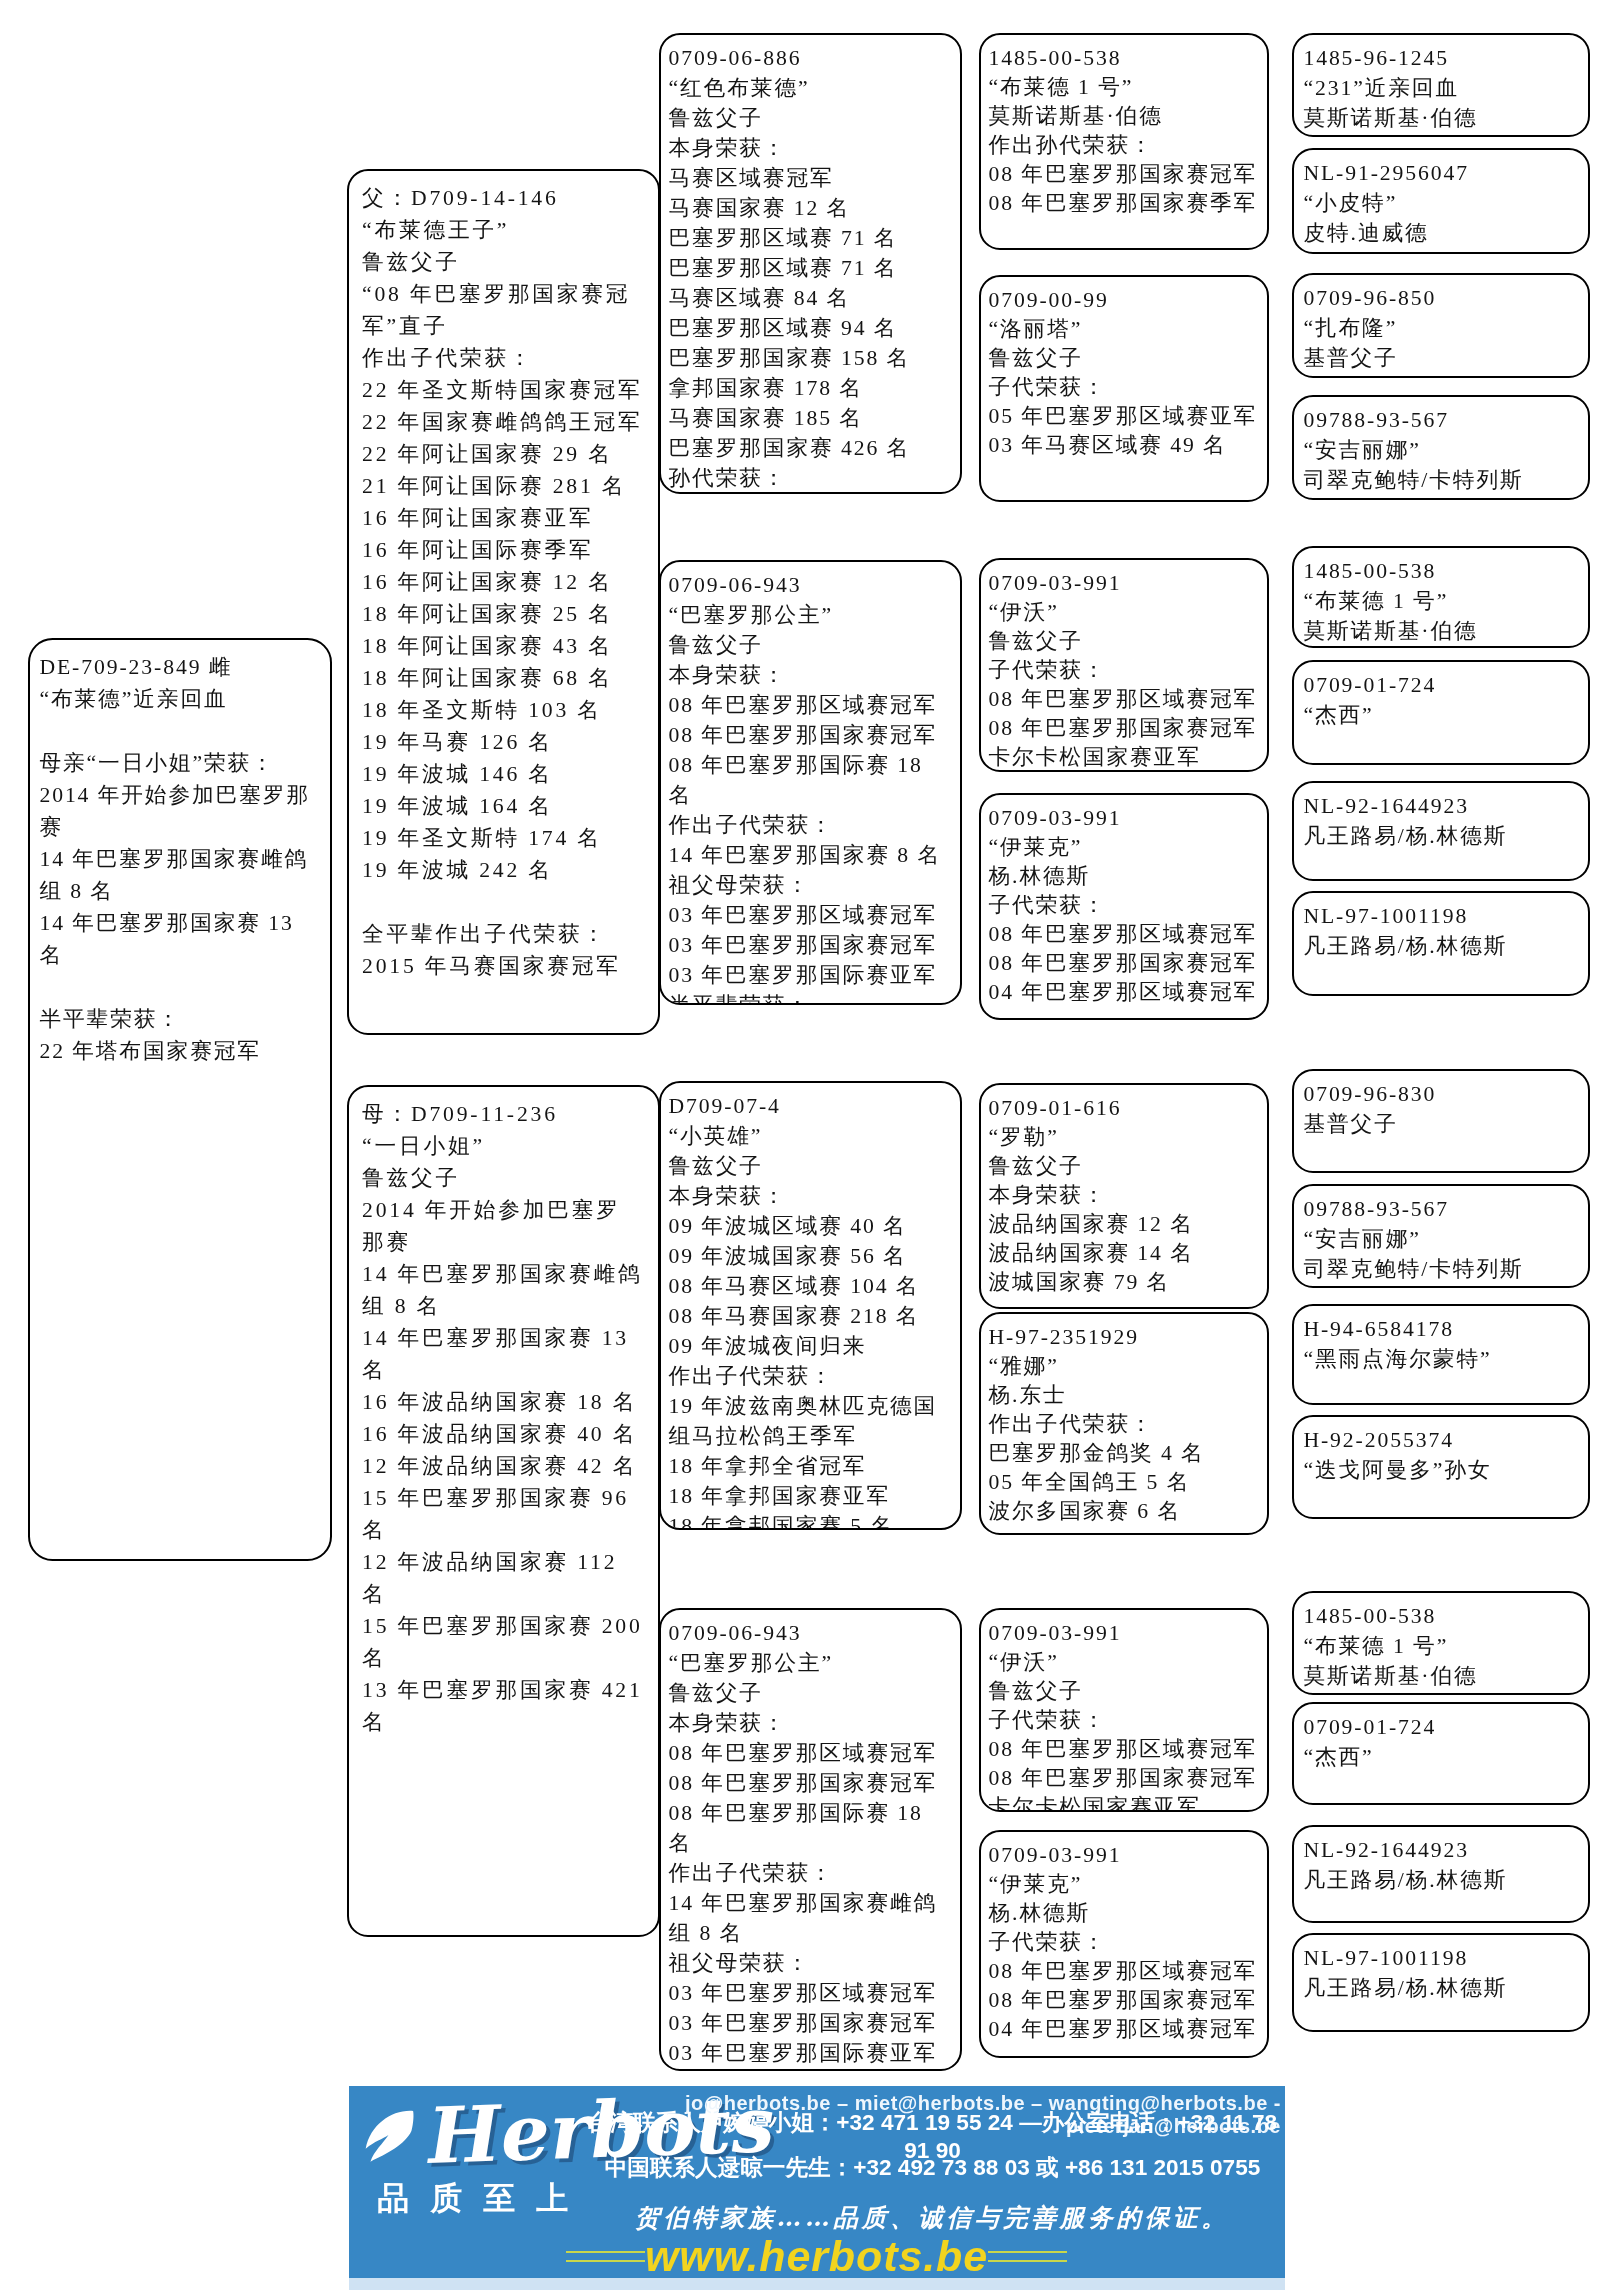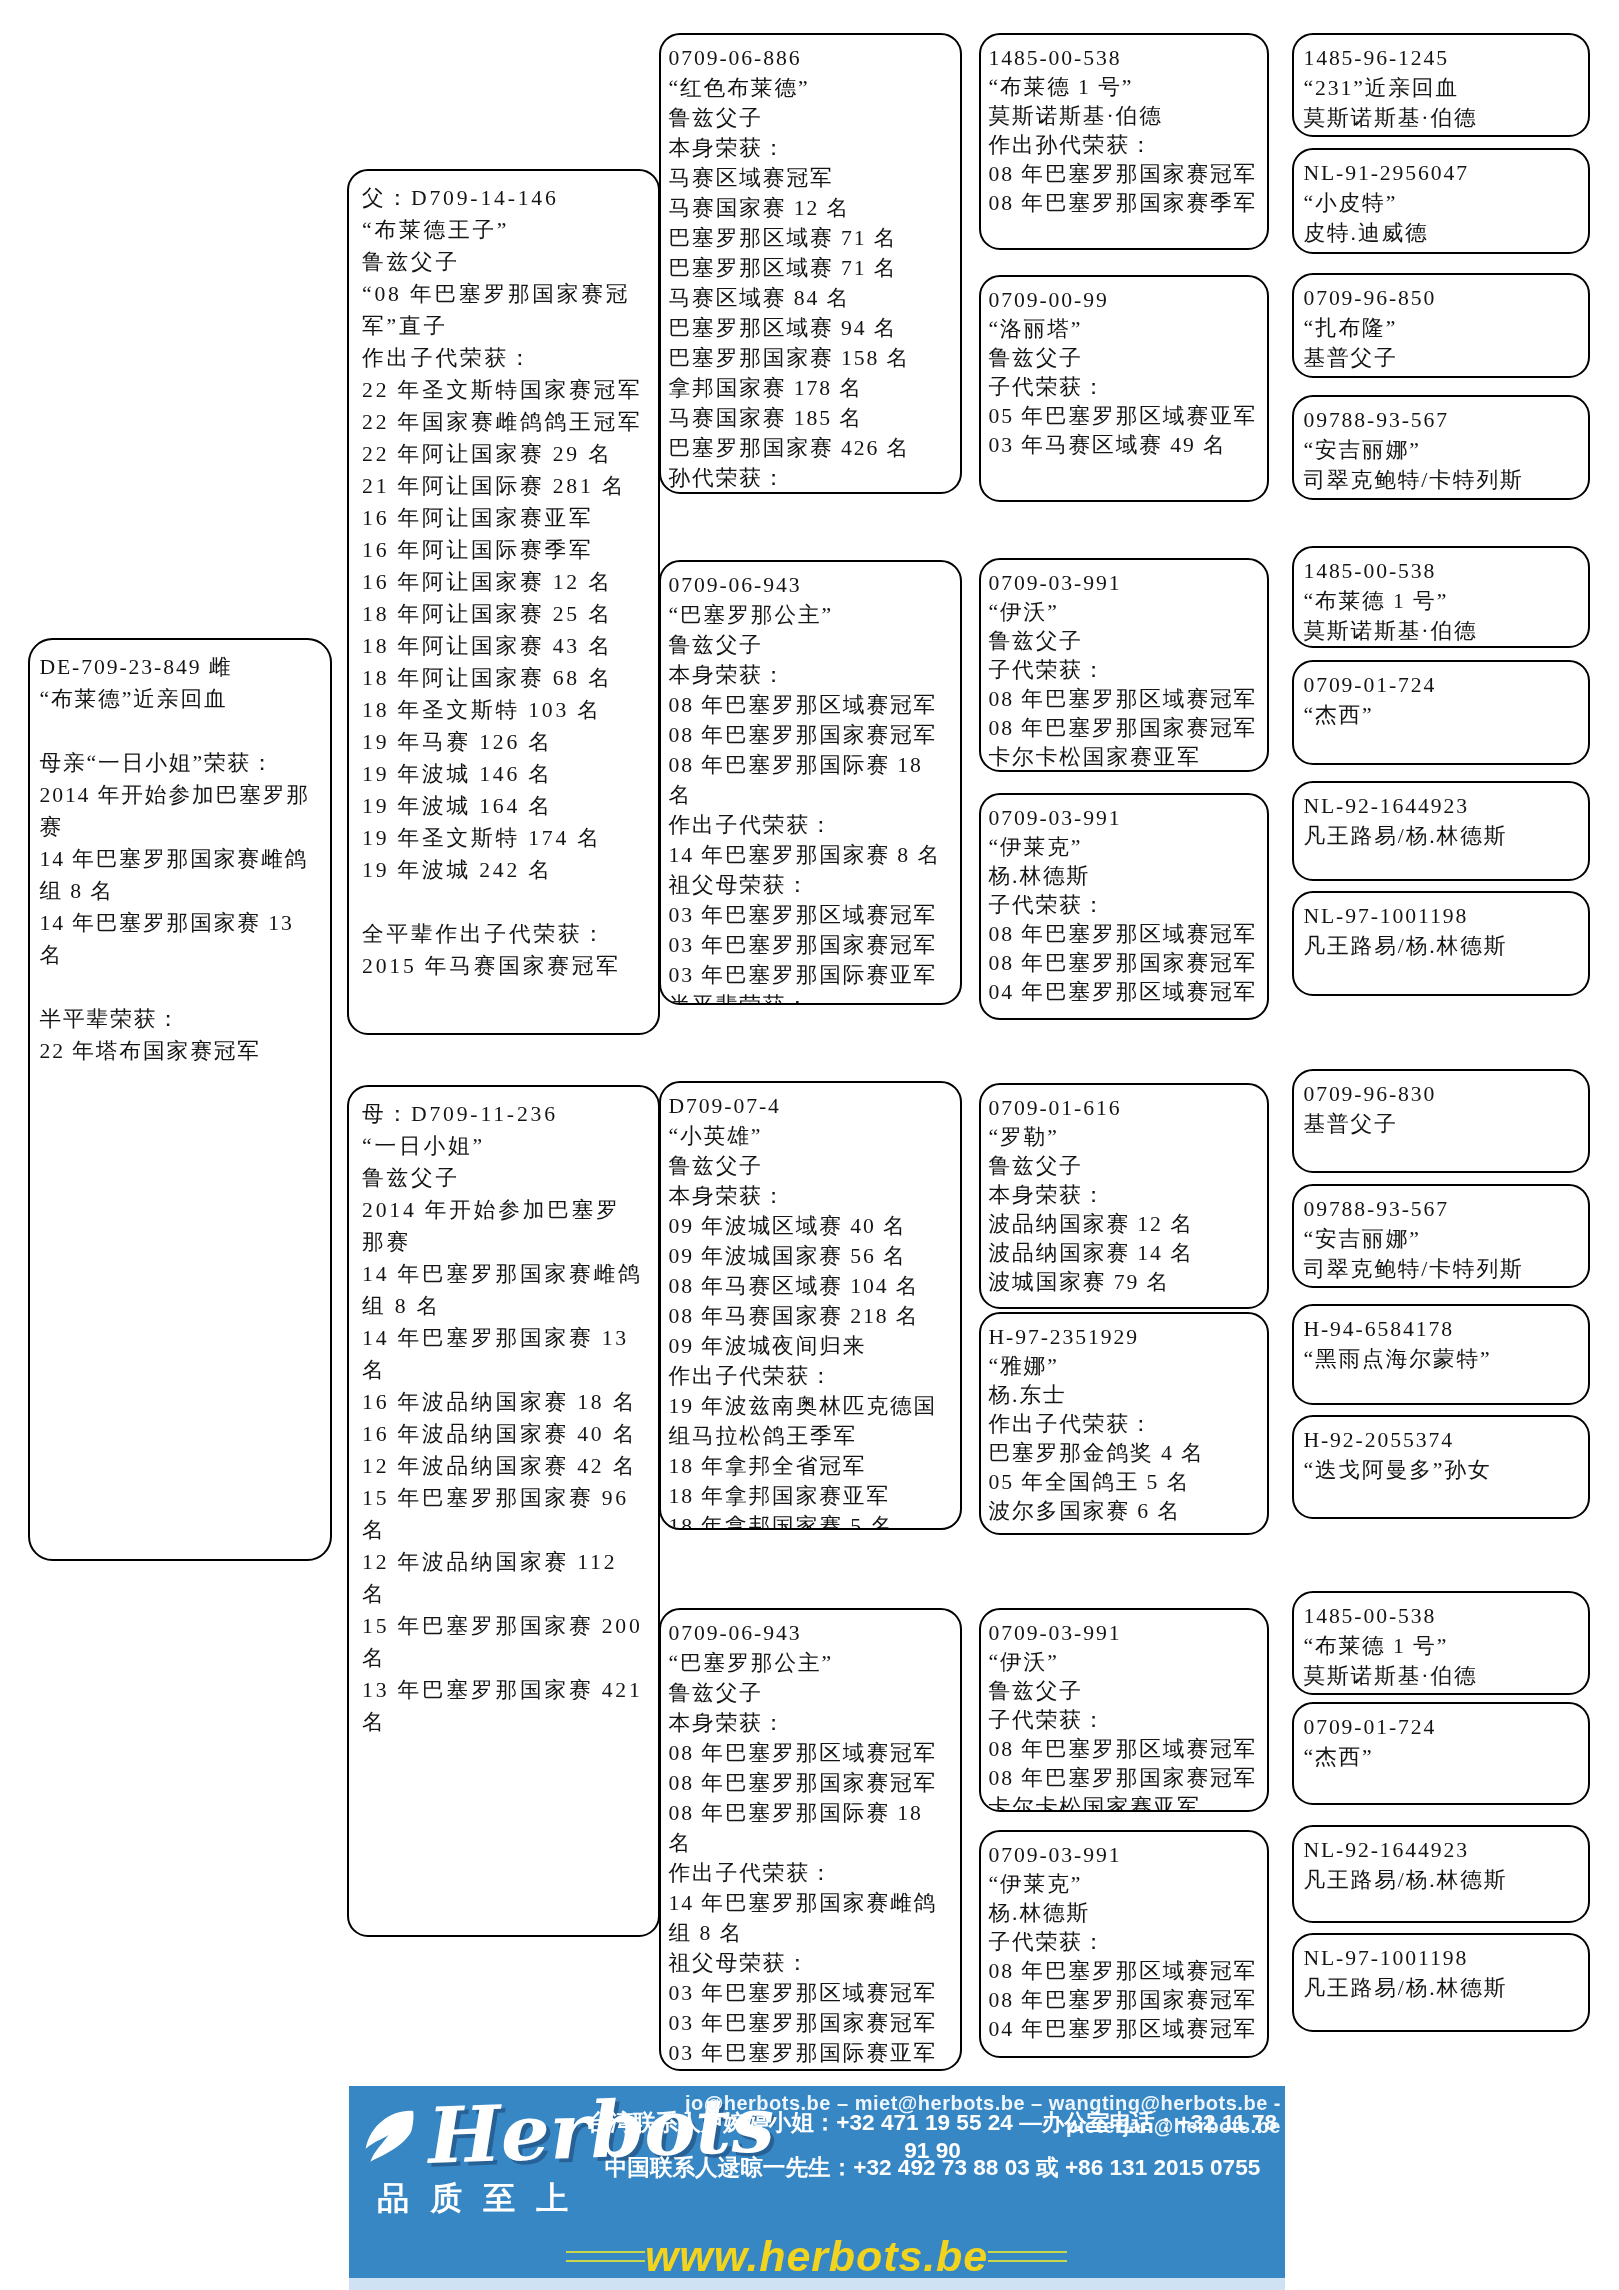--- a/index.html
+++ b/index.html
@@ -341,20 +341,21 @@
           <path d="M60 4 C 40 -2, 14 8, 4 32 C 15 26, 23 26, 30 23 C 23 30, 12 36, 6 46 C 24 42, 45 36, 54 24 C 58 16, 60 8, 60 4 Z" fill="#ffffff"></path>
         </svg>
       </span>
       <span class="logo-text">Herbots</span>
     </div>
     <div class="logo-sub">品质至上</div>
   </div>
   <div class="b-email">jo@herbots.be – miet@herbots.be – wangting@herbots.be - pieterjan@herbots.be</div>
   <div class="b-contact b-tw">台湾联系人卢婉婷小姐：+32 471 19 55 24 —办公室电话：+32 11 78 91 90</div>
   <div class="b-contact b-cn">中国联系人逯晾一先生：+32 492 73 88 03 或 +86 131 2015 0755</div>
+  <div class="b-slogan">贺伯特家族……品质、诚信与完善服务的保证。</div>
   <div class="b-www-row">
     <span class="dline"></span>
     <span class="b-www">www.herbots.be</span>
     <span class="dline"></span>
   </div>
 </div>
 <div class="banner-strip"></div>
 
 
 </body></html>

